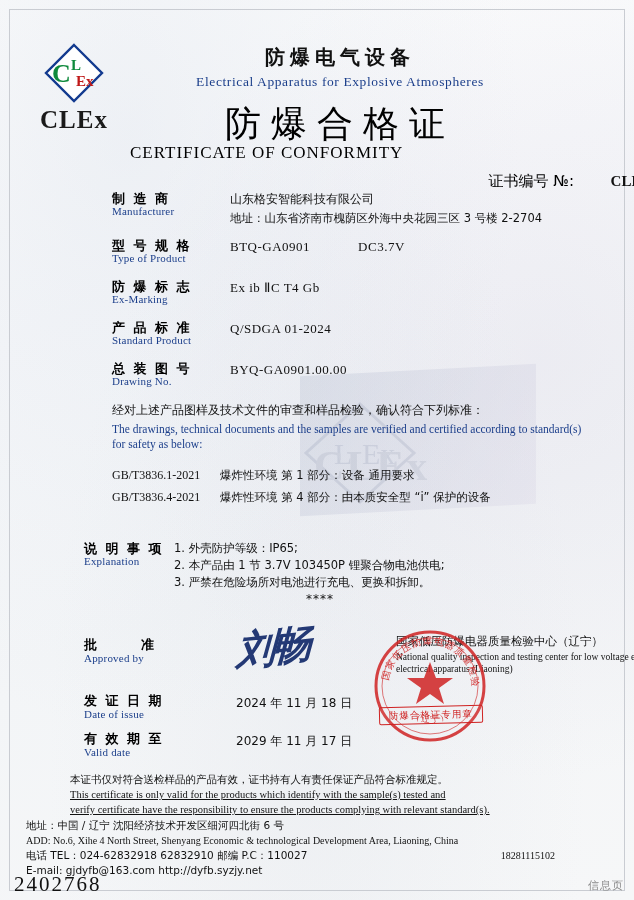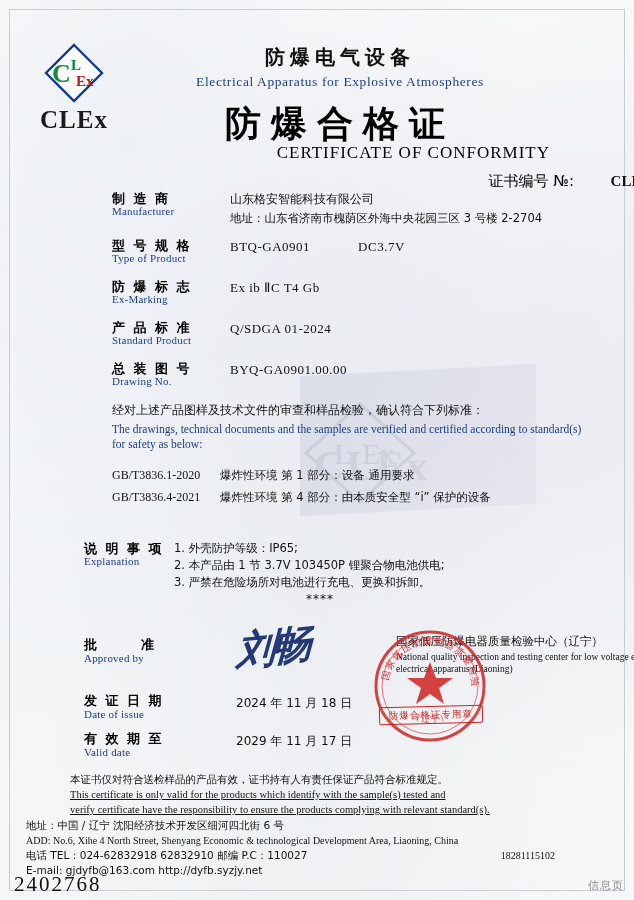--- a/index.html
+++ b/index.html
@@ -50,24 +50,24 @@
     font-family:"DejaVu Sans", sans-serif;
     font-size:20px;font-weight:bold;letter-spacing:5px;color:#111;
   }
   .hdr .en{
     font-family:"Liberation Serif", serif;
     font-size:13.5px;letter-spacing:0.6px;color:#1c3f8b;margin-top:3px;
   }
   .title-cn{
     position:absolute;left:130px;top:100px;width:420px;text-align:center;
     font-family:"DejaVu Sans", sans-serif;
-    font-size:36px;font-weight:bold;letter-spacing:10px;color:#000;
+    font-size:36px;font-weight:normal;letter-spacing:10px;color:#000;
   }
   .title-en{
-    position:absolute;left:130px;top:143px;width:420px;text-align:right;
+    position:absolute;left:130px;top:143px;width:420px;text-align:left;
     font-family:"Liberation Serif", serif;
     font-size:17px;letter-spacing:1px;color:#000;
   }
 
   .certno{
     position:absolute;right:60px;top:172px;
     font-family:"DejaVu Sans", sans-serif;
     font-size:12.5px;color:#000;white-space:nowrap;
   }
   .certno .lbl{font-size:15px;}
@@ -281,21 +281,21 @@
 
   </div>
 
   <div class="stmt">
     <div class="l1">经对上述产品图样及技术文件的审查和样品检验，确认符合下列标准：</div>
     <div class="l2">The drawings, technical documents and the samples are verified and certified according to standard(s) for safety as below:</div>
   </div>
 
   <div class="stds">
     <div class="std-row">
-      <span class="code">GB/T3836.1-2020</span><span>爆炸性环境 第 1 部分：设备 通用要求</span>
+      <span class="code">GB/T3836.1-2021</span><span>爆炸性环境 第 1 部分：设备 通用要求</span>
     </div>
     <div class="std-row">
       <span class="code">GB/T3836.4-2021</span><span>爆炸性环境 第 4 部分：由本质安全型 “i” 保护的设备</span>
     </div>
   </div>
 
   <div class="expl">
     <div class="lbl-cn">说 明 事 项</div>
     <div class="lbl-en">Explanation</div>
     <div class="items">

